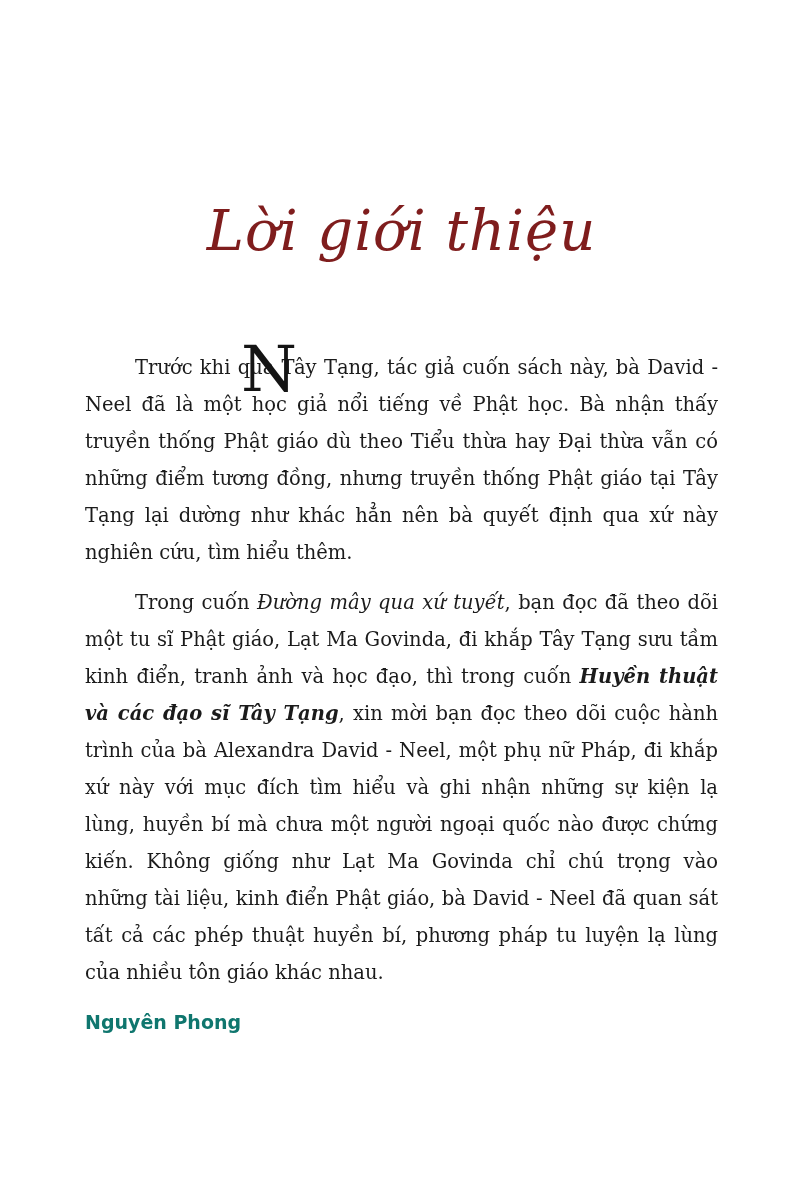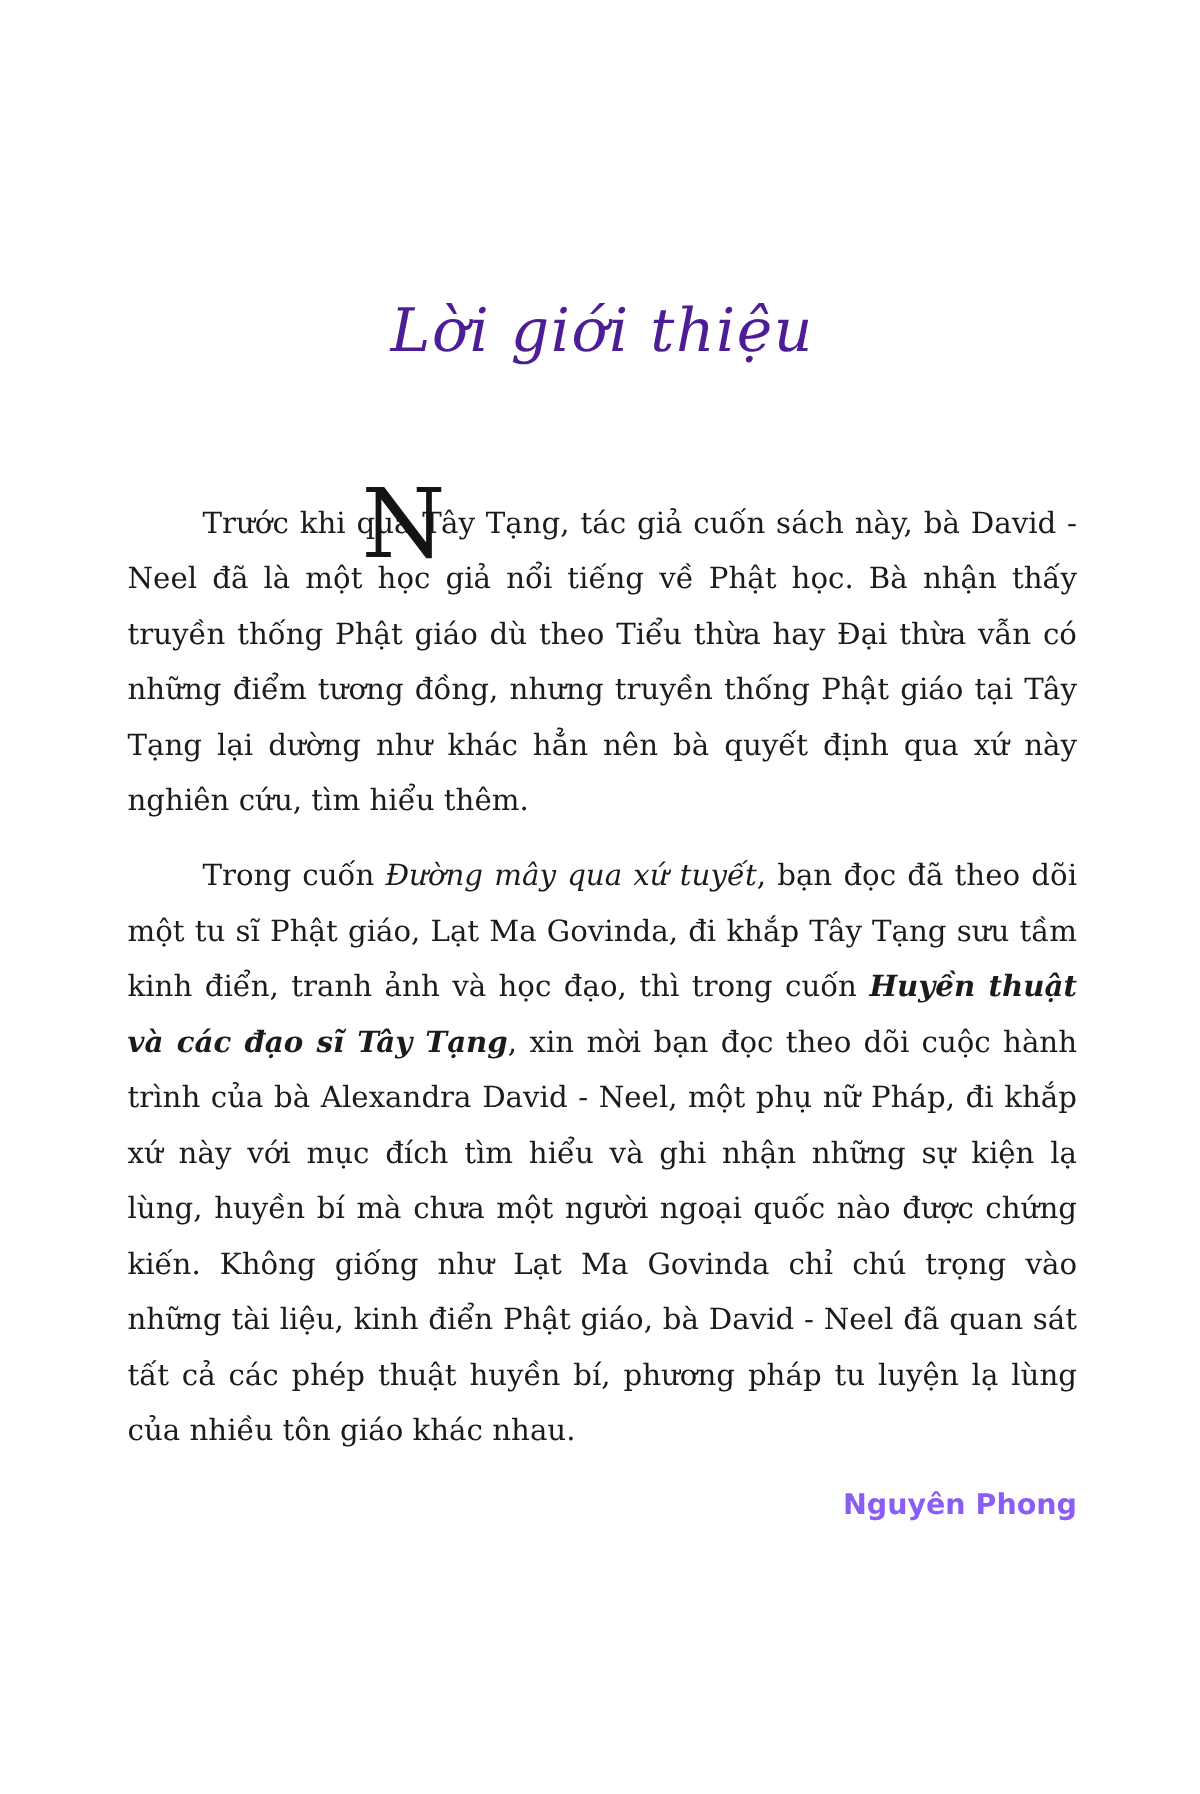--- a/index.html
+++ b/index.html
@@ -12,25 +12,25 @@
     color: #1b1b1b;
     overflow: hidden;
   }
   .page {
     padding: 198px 82px 0 85px;
   }
   .title {
     font-family: "DejaVu Serif", serif;
     font-style: italic;
     font-weight: 400;
-    font-size: 40px;
+    font-size: 56px;
     text-align: center;
     margin: 0 0 86px 0;
     letter-spacing: 1px;
-    color: #4c1d95;
+    color: #7f1d1d;
   }
   .para {
     font-size: 19.5px;
     line-height: 37px;
     text-align: justify;
     margin: 0 0 13px 0;
   }
   .para.indent { text-indent: 50px; }
   .p1 {
     position: relative;
@@ -41,26 +41,25 @@
     left: 48px;
     top: -12px;
     font-size: 64px;
     line-height: 1;
     font-style: normal;
     color: #141414;
   }
   .italic { font-style: italic; margin-top: 28px; }
   .bold-italic { font-style: italic; font-weight: 700; }
   .signature {
-    text-align: right;
     font-family: "DejaVu Sans", sans-serif;
     font-weight: 700;
     font-size: 19px;
     margin-top: 20px;
-    color: #8b5cf6;
+    color: #0f766e;
   }
 </style>
 </head>
 <body>
 
 <div class="page">
 
   <h1 class="title">Lời giới thiệu</h1>
 
   <p class="para p1"><span class="dropcap">N</span></p>

